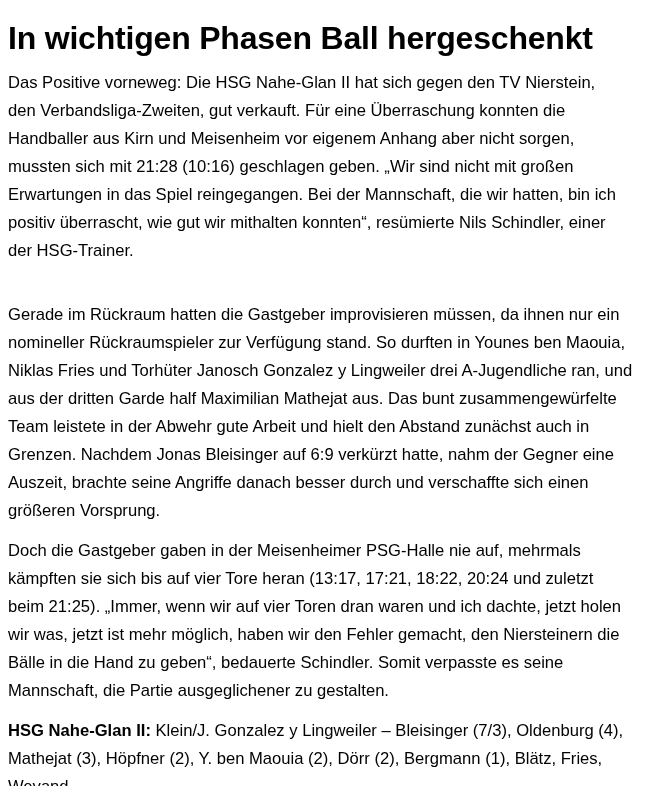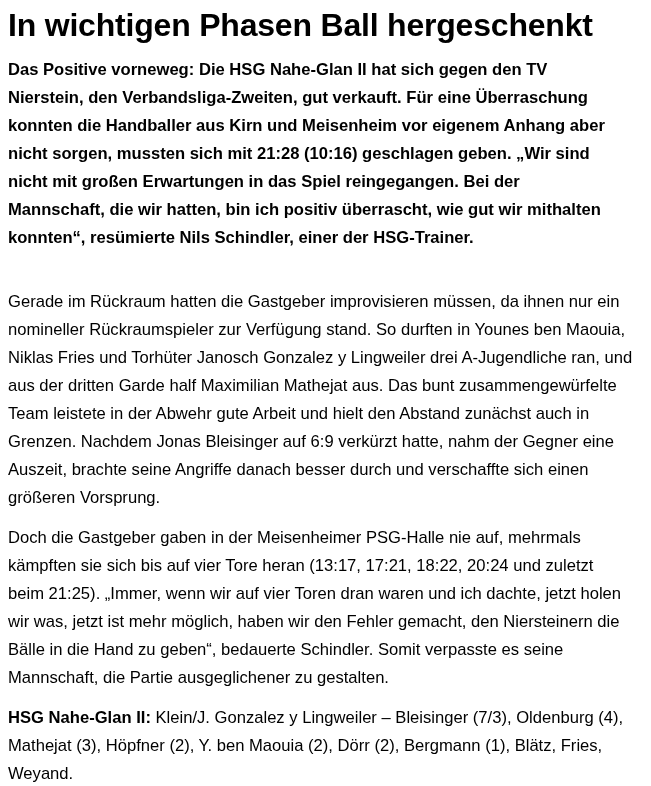--- a/index.html
+++ b/index.html
@@ -16,25 +16,25 @@
     -webkit-font-smoothing: antialiased;
   }
   .article {
     padding: 8px 0 8px 8px;
     max-width: 626px;
   }
   h1.headline {
     font-size: 32px;
     line-height: 34px;
     font-weight: bold;
-    margin: 0 0 14px 0;
+    margin: 13px 0 14px 0;
     letter-spacing: -0.2px;
   }
   p.lead {
-    font-weight: bold;
+    font-weight: normal;
     margin: 0 16px 36px 0;
   }
   p.body-par {
     margin: 0 0 12px 0;
   }
   p.roster {
     margin: 0;
   }
   .roster-label {
     font-weight: bold;

